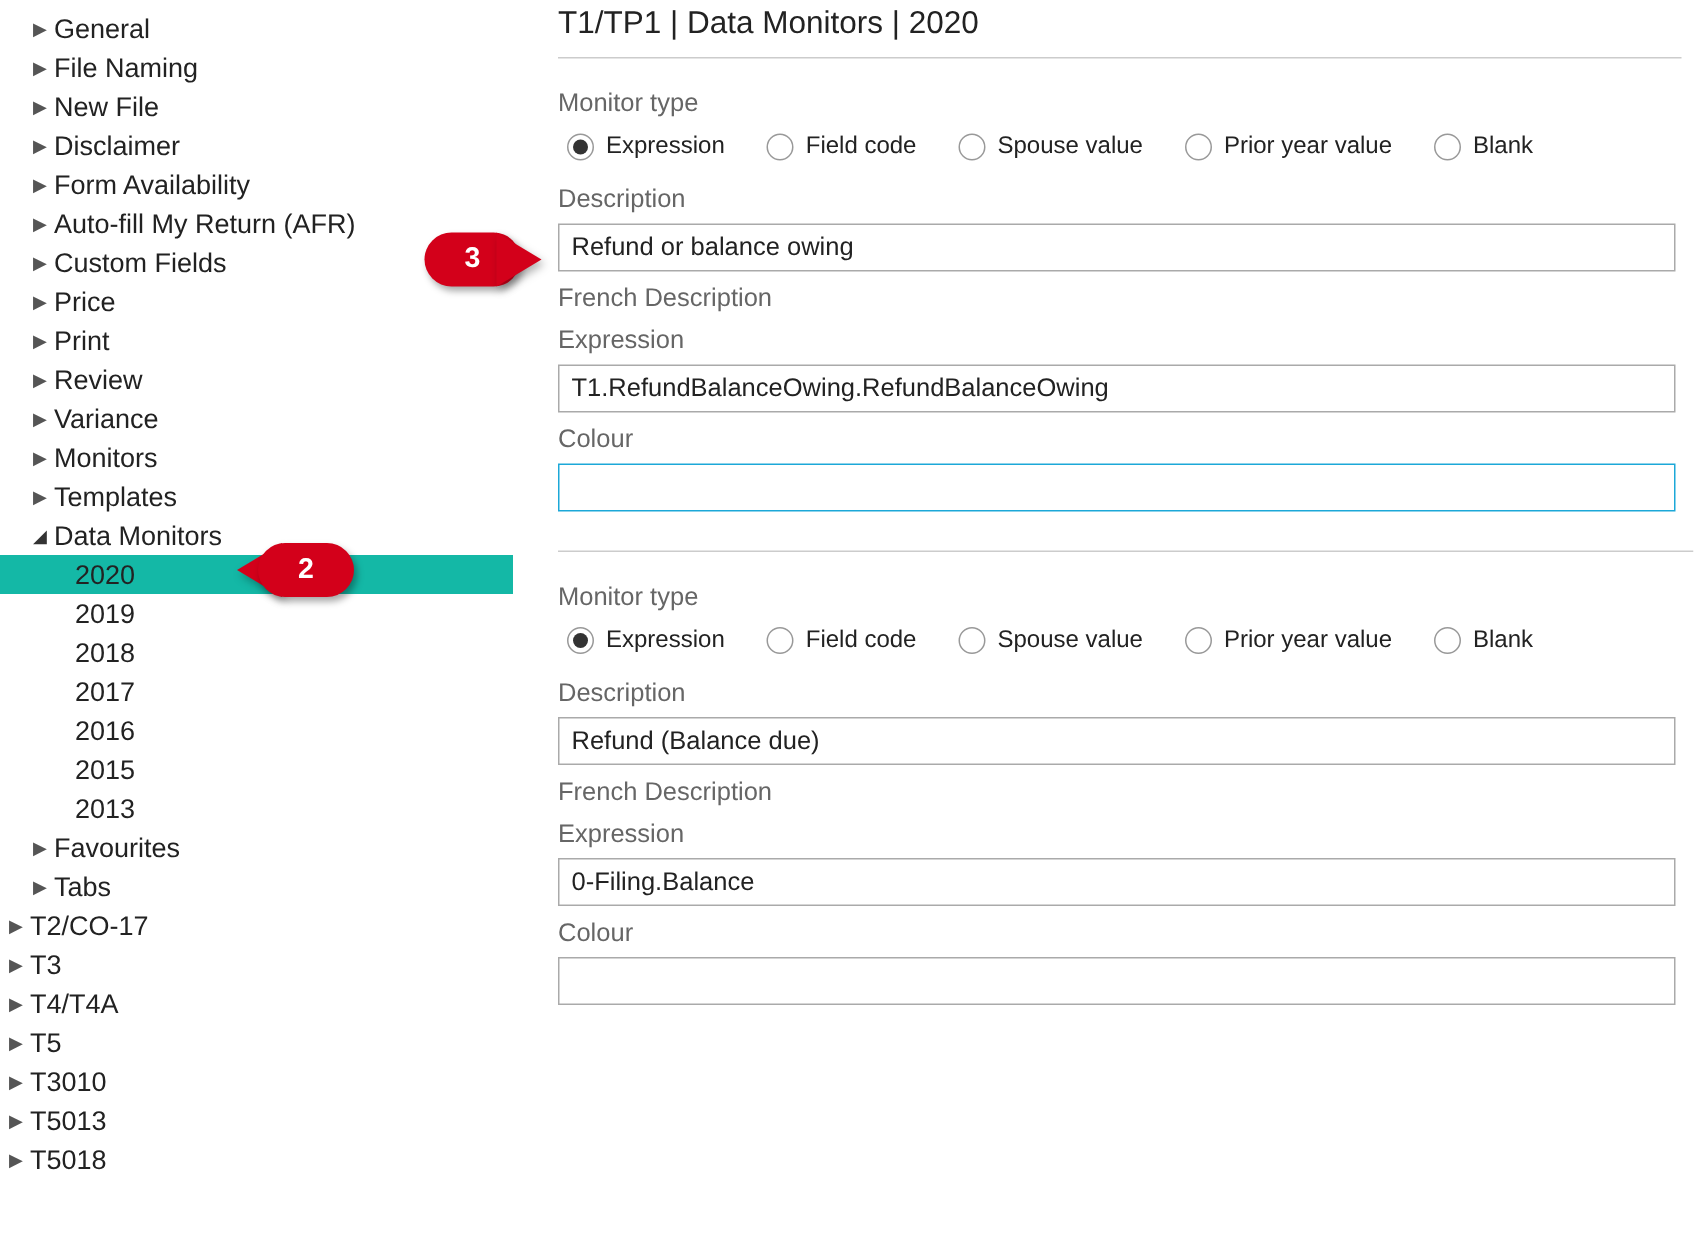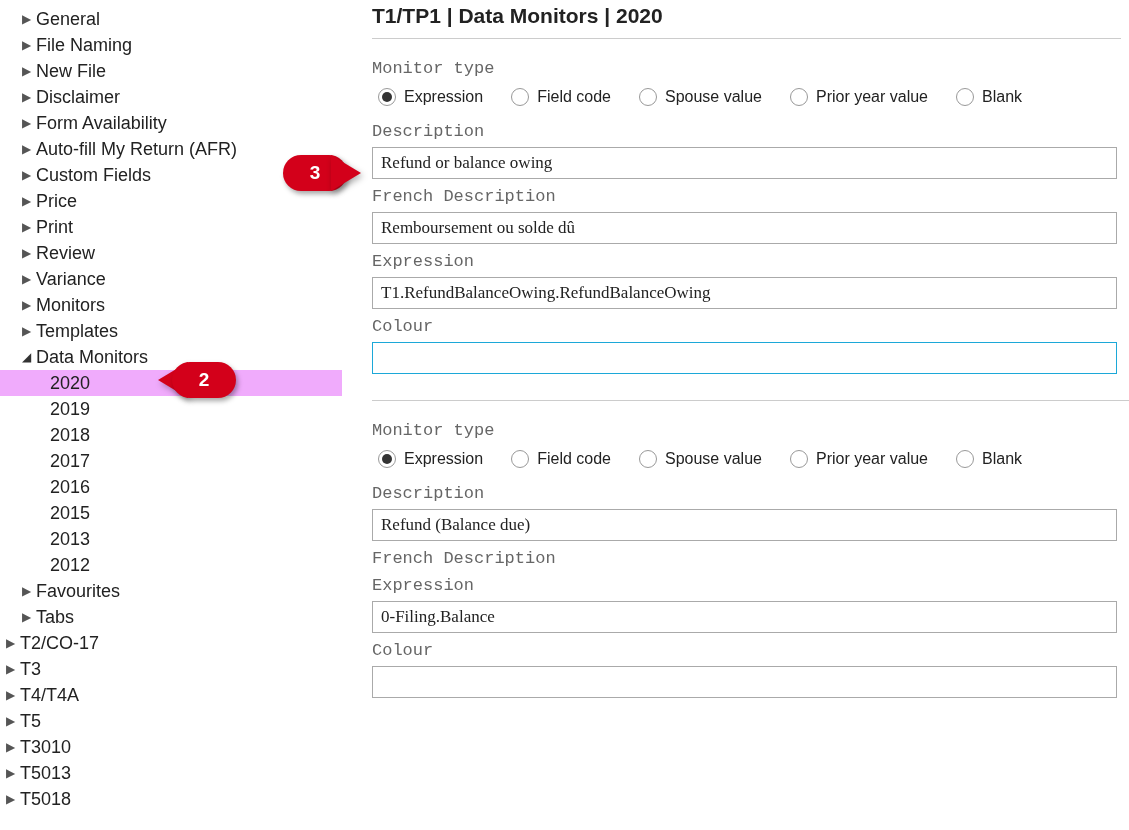--- a/index.html
+++ b/index.html
@@ -34,49 +34,47 @@
     align-items: center;
     height: 26px;
     padding-left: 24px;
     cursor: default;
     white-space: nowrap;
   }
   .tree-item.l0 { padding-left: 6px; }
   .tree-item.l1 { padding-left: 22px; }
   .tree-item.l2 { padding-left: 50px; }
   .tree-item.selected {
-    background: #f0abfc;
+    background: #14b8a6;
   }
   .tree-arrow {
     display: inline-block;
     width: 14px;
     font-size: 12px;
     color: #555;
   }
   .tree-arrow.down { color: #333; }
   .main-title {
     font-size: 21px;
     color: #222;
     padding-bottom: 10px;
     border-bottom: 1px solid #ccc;
     margin-right: 8px;
-    font-weight: bold;
   }
   .form-section {
     padding: 20px 8px 18px 0;
     border-bottom: 1px solid #ccc;
   }
   .form-section:last-child {
     border-bottom: none;
   }
   .field-label {
     color: #666;
     font-size: 17px;
     margin-bottom: 6px;
-    font-family: Liberation Mono, monospace;
   }
   .radio-row {
     display: flex;
     gap: 28px;
     padding: 4px 0 16px 6px;
     align-items: center;
   }
   .radio-opt {
     display: flex;
     align-items: center;
@@ -95,21 +93,21 @@
     width: 10px; height: 10px;
     background: #333;
     border-radius: 50%;
   }
   .text-input {
     width: 745px;
     height: 32px;
     border: 1px solid #aaa;
     padding: 4px 8px;
     font-size: 17px;
-    font-family: Liberation Serif, serif;
+    font-family: Liberation Sans, sans-serif;
     color: #222;
     background: #fff;
   }
   .text-input.focused {
     border: 1px solid #1ca8d8;
     outline: none;
   }
   .field-block {
     margin-bottom: 8px;
   }
@@ -228,23 +226,20 @@
       </div>
     <div class="tree-item l2">
         <span>2016</span>
       </div>
     <div class="tree-item l2">
         <span>2015</span>
       </div>
     <div class="tree-item l2">
         <span>2013</span>
       </div>
-    <div class="tree-item l2">
-        <span>2012</span>
-      </div>
 
     <div class="tree-item l1">
         <span class="tree-arrow">▶</span>
         <span>Favourites</span>
       </div>
     <div class="tree-item l1">
         <span class="tree-arrow">▶</span>
         <span>Tabs</span>
       </div>
 
@@ -307,21 +302,20 @@
             <span>Blank</span>
           </div>
       </div>
 
       <div class="field-block">
         <div class="field-label">Description</div>
         <input class="text-input" value="Refund or balance owing" style="">
       </div>
       <div class="field-block">
         <div class="field-label">French Description</div>
-        <input class="text-input" value="Remboursement ou solde dû" style="">
       </div>
       <div class="field-block">
         <div class="field-label">Expression</div>
         <input class="text-input" value="T1.RefundBalanceOwing.RefundBalanceOwing" style="">
       </div>
       <div class="field-block">
         <div class="field-label">Colour</div>
         <input class="text-input focused" value="" style="">
       </div>
     </div>

